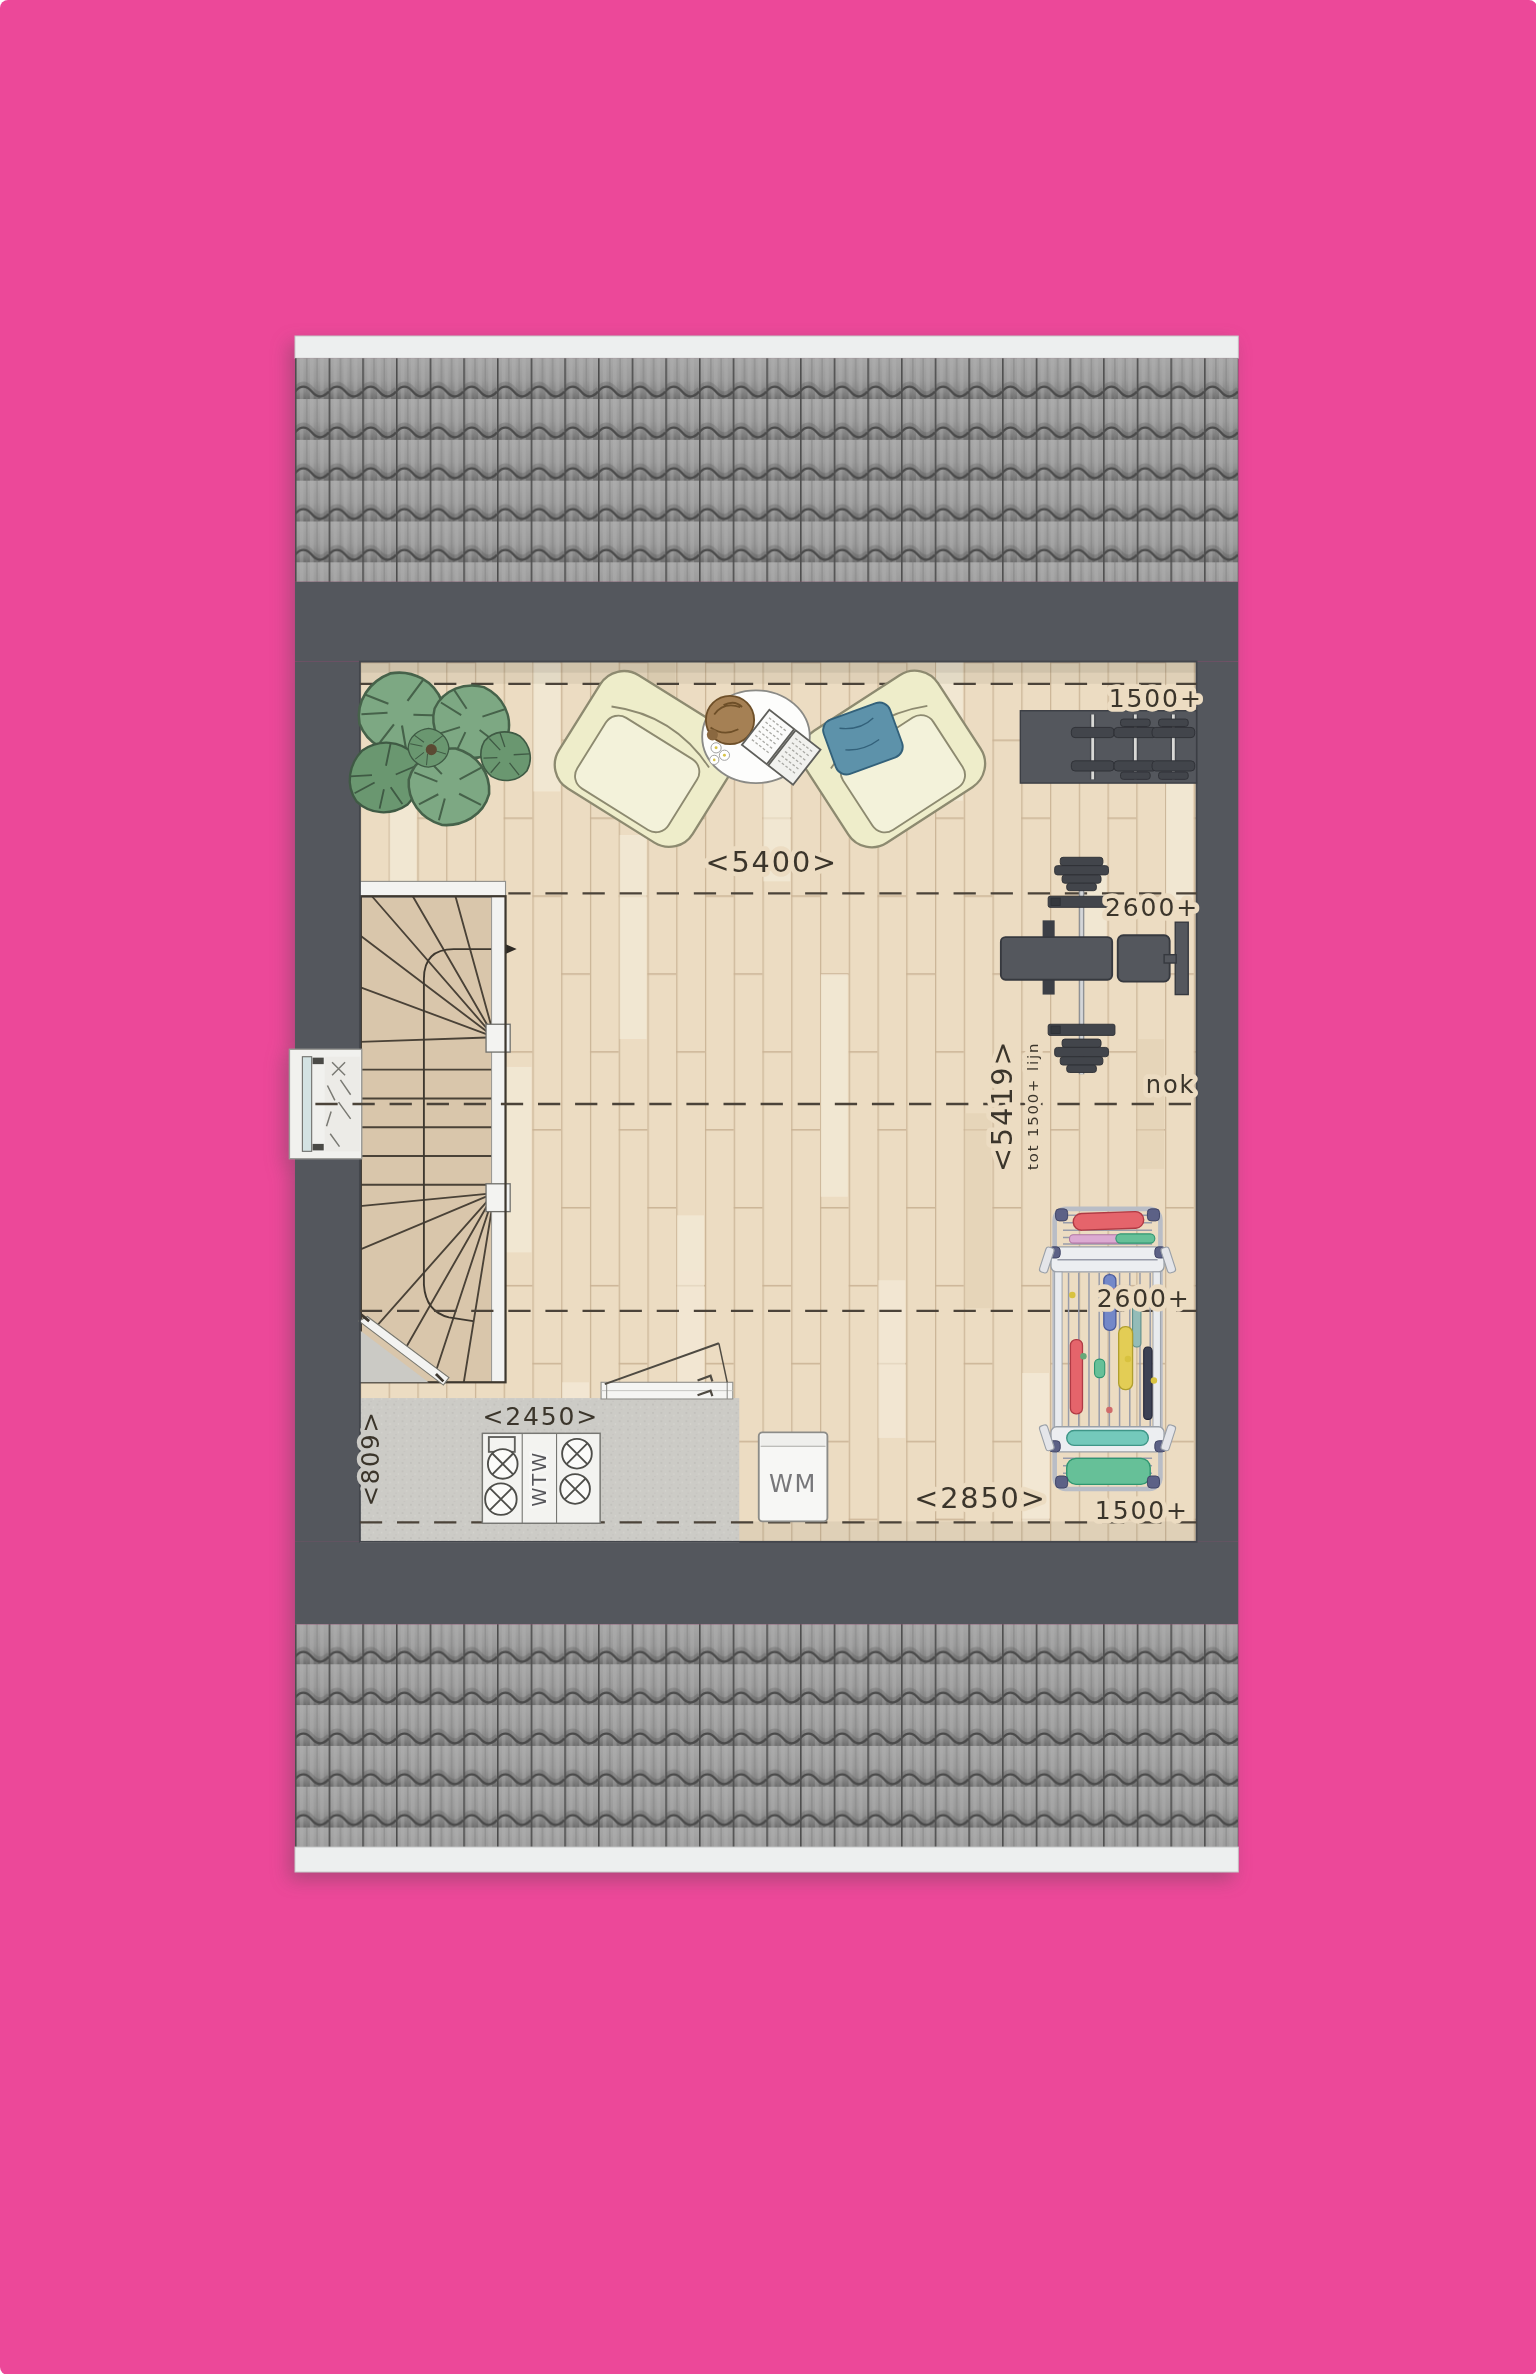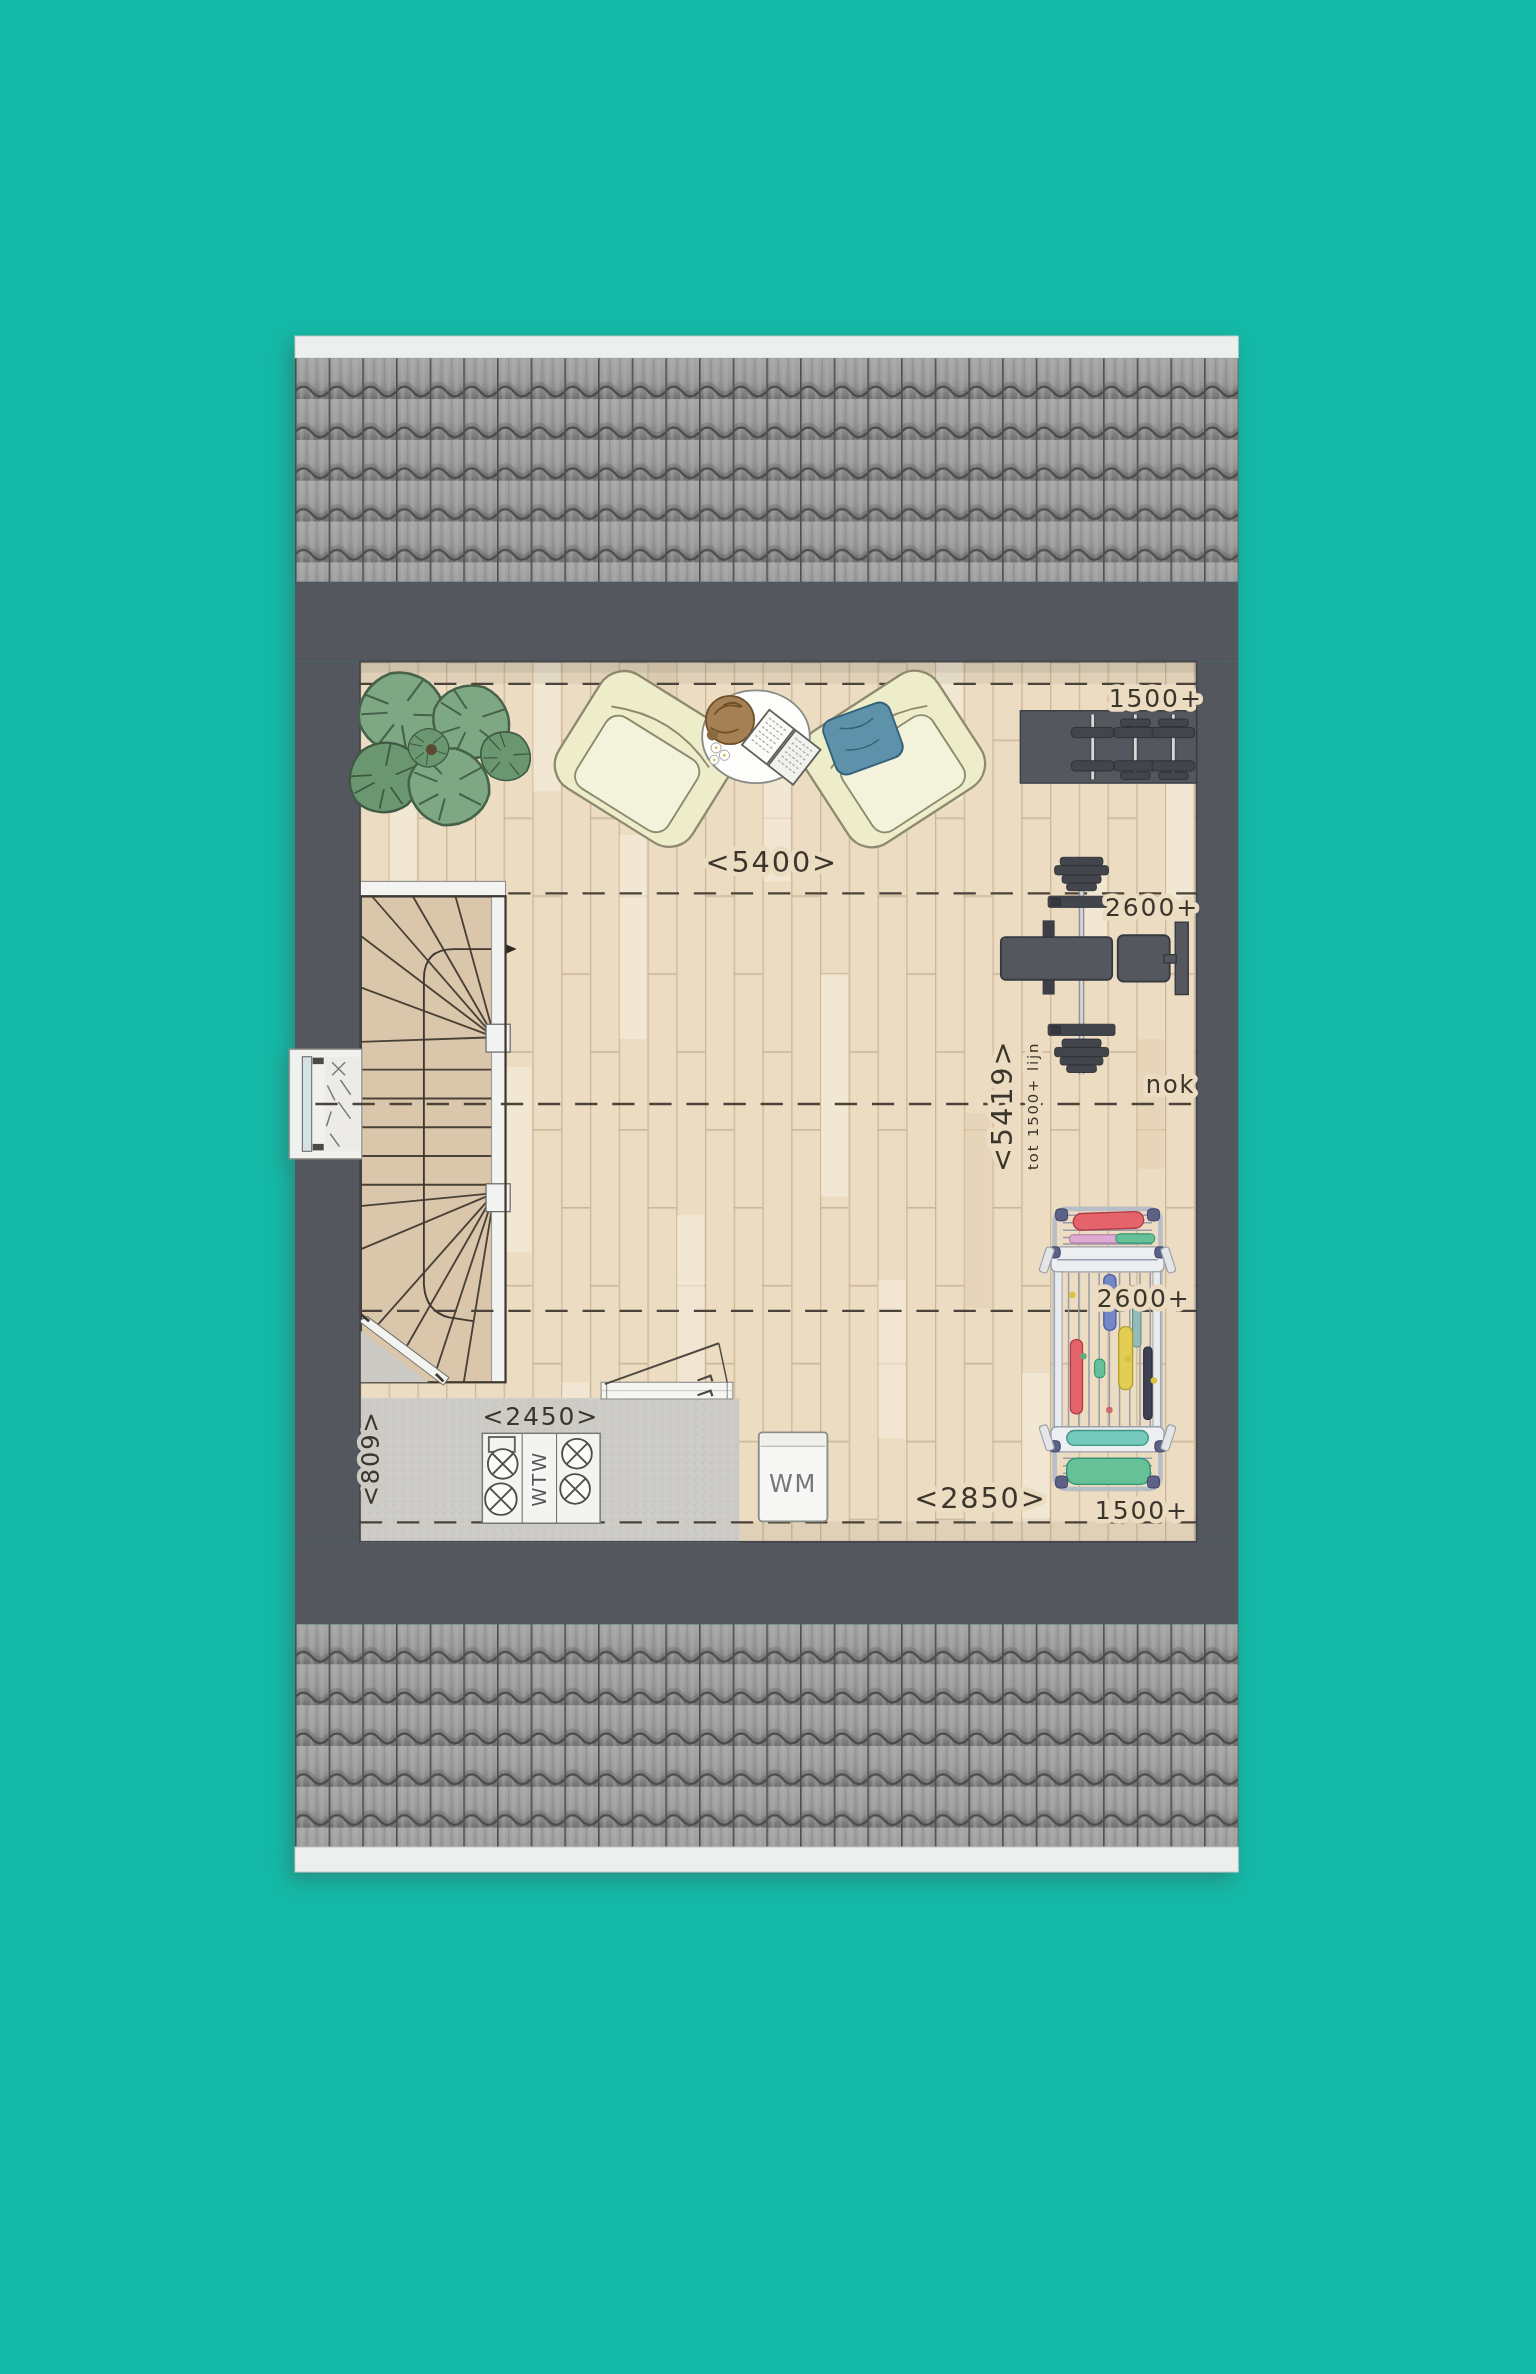--- a/index.html
+++ b/index.html
@@ -1,16 +1,16 @@
 <!DOCTYPE html>
 <html style="font-size:15px"><head>
 <meta charset="utf-8">
 <style>
   html,body{margin:0;padding:0;background:#ffffff;}
-  .page{position:relative;width:1537px;height:2375px;background:#14b8a6;overflow:hidden;}
+  .page{position:relative;width:1537px;height:2375px;background:#ec4899;overflow:hidden;border-radius:8px;}
   svg{position:absolute;left:0;top:0;}
   .lbl{font-family:"DejaVu Sans","Liberation Sans",sans-serif;letter-spacing:2px;paint-order:stroke;stroke-linejoin:round;}
   .halo-wood{stroke:#ecdcc2;stroke-width:10px;}
   .halo-gray{stroke:#cccbc6;stroke-width:9px;}
   .halo-white{stroke:#f7f7f5;stroke-width:6px;}
   .building{filter:drop-shadow(-6px 8px 10px rgba(70,70,70,0.35));}
 </style>
 </head>
 <body>
 

